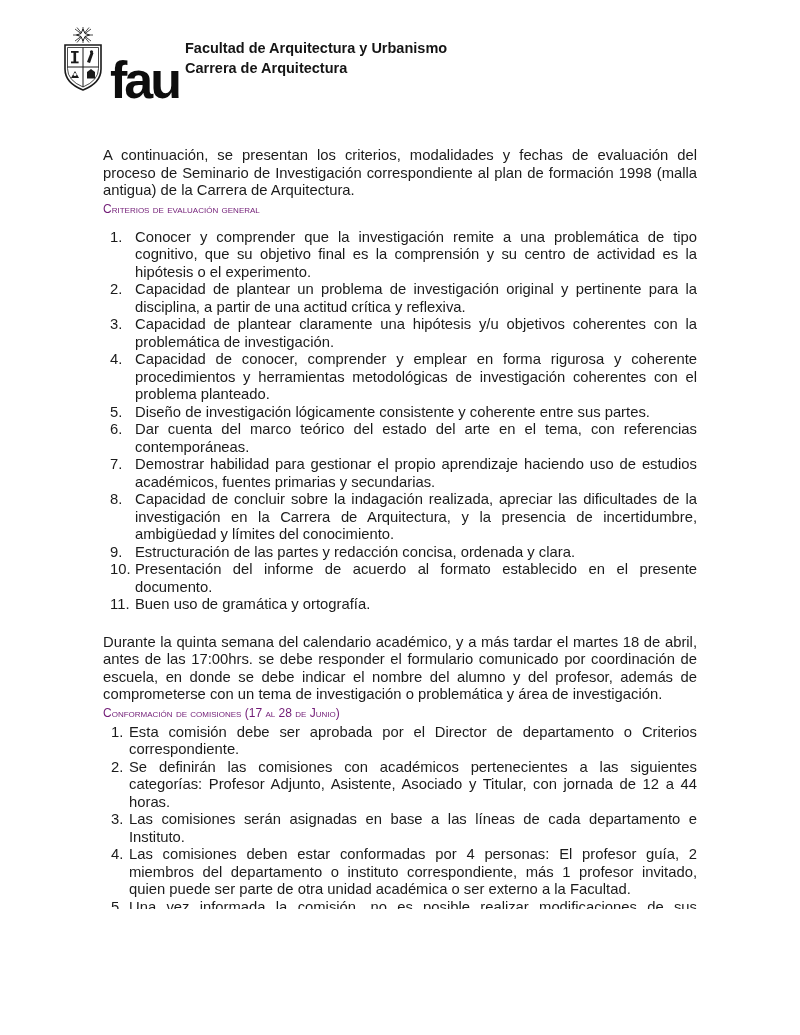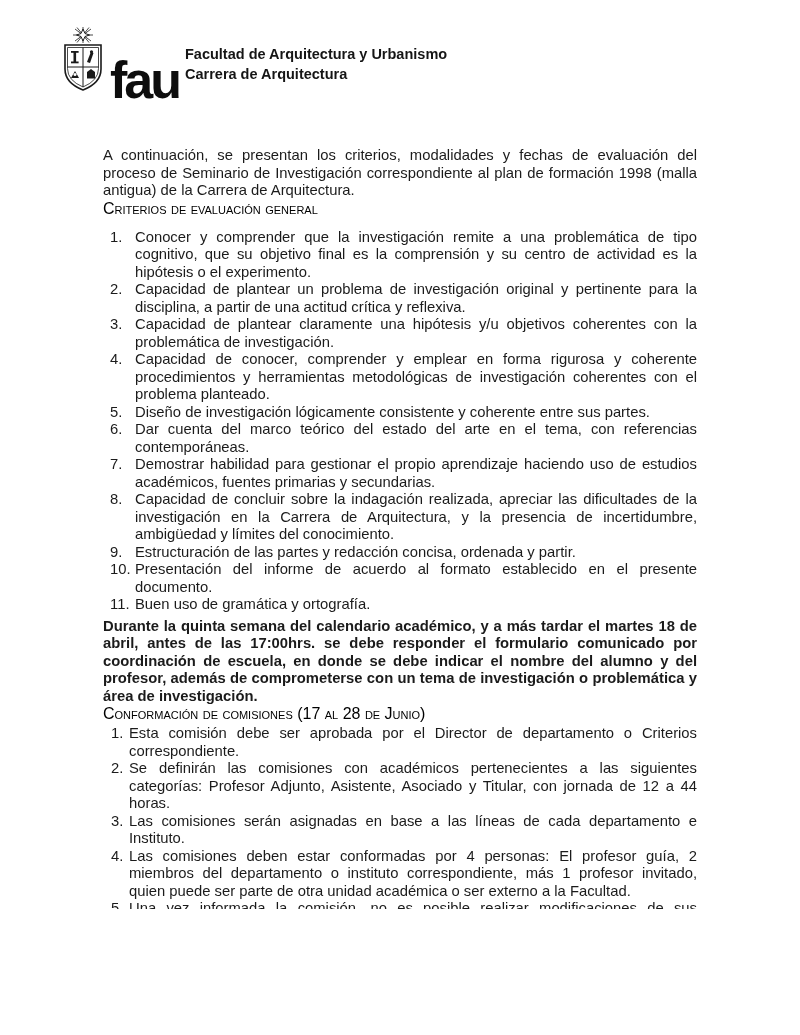--- a/index.html
+++ b/index.html
@@ -19,48 +19,48 @@
 
   
   .header { position: absolute; top: 26px; left: 60px; height: 70px; }
   .crest { position: absolute; left: 0; top: 0; }
   .wordmark {
     position: absolute; left: 50px; top: 28px;
     font-size: 52px; font-weight: bold; letter-spacing: -3px;
     line-height: 52px; color: #0d0d0d;
   }
   .org {
-    position: absolute; left: 125px; top: 18px;
+    position: absolute; left: 125px; top: 12px;
     font-size: 14.5px; font-weight: bold; line-height: 20px;
     white-space: nowrap; color: #151515;
   }
 
   
   .content {
     position: absolute; left: 103px; top: 119px; width: 594px;
     font-size: 14.8px; line-height: 17.5px;
   }
   .doc-title {
     margin: 0; text-align: center;
     font-size: 17px; font-weight: bold; line-height: 18px;
     color: #141414;
   }
   p { margin: 0; text-align: justify; }
   .intro { margin-top: 28px; }
 
   h2.sc {
-    margin: 0; font-size: 16px; font-weight: normal;
-    font-variant: small-caps; line-height: 18px; color: #000000;
+    margin: 0; font-size: 12px; font-weight: normal;
+    font-variant: small-caps; line-height: 18px; color: #701a75;
     text-align: left;
   }
   .h-criterios { margin-top: 21px; }
   .h-primera   { margin-top: 13px; }
   .h-conformacion { margin-top: 15px; }
 
-  .para-primera { margin-top: 4px; font-weight: bold; }
+  .para-primera { margin-top: 20px; }
   .para-conformacion { margin-top: 26px; }
 
   ol { margin: 0; padding: 0; list-style: none; counter-reset: n; }
   ol li {
     counter-increment: n;
     position: relative;
     text-align: justify;
   }
   ol li::before {
     content: counter(n) ".";
@@ -128,21 +128,21 @@
     <ol class="list-criteria">
 
     <li>Conocer y comprender que la investigación remite a una problemática de tipo cognitivo, que su objetivo final es la comprensión y su centro de actividad es la hipótesis o el experimento.</li>
         <li>Capacidad de plantear un problema de investigación original y pertinente para la disciplina, a partir de una actitud crítica y reflexiva.</li>
         <li>Capacidad de plantear claramente una hipótesis y/u objetivos coherentes con la problemática de investigación.</li>
         <li>Capacidad de conocer, comprender y emplear en forma rigurosa y coherente procedimientos y herramientas metodológicas de investigación coherentes con el problema planteado.</li>
         <li>Diseño de investigación lógicamente consistente y coherente entre sus partes.</li>
         <li>Dar cuenta del marco teórico del estado del arte en el tema, con referencias contemporáneas.</li>
         <li>Demostrar habilidad para gestionar el propio aprendizaje haciendo uso de estudios académicos, fuentes primarias y secundarias.</li>
         <li>Capacidad de concluir sobre la indagación realizada, apreciar las dificultades de la investigación en la Carrera de Arquitectura, y la presencia de incertidumbre, ambigüedad y límites del conocimiento.</li>
-        <li>Estructuración de las partes y redacción concisa, ordenada y partir.</li>
+        <li>Estructuración de las partes y redacción concisa, ordenada y clara.</li>
         <li>Presentación del informe de acuerdo al formato establecido en el presente documento.</li>
         <li>Buen uso de gramática y ortografía.</li>
       </ol>
 
 
     <p class="para-primera">Durante la quinta semana del calendario académico, y a más tardar el martes 18 de abril, antes de las 17:00hrs. se debe responder el formulario comunicado por coordinación de escuela, en donde se debe indicar el nombre del alumno y del profesor, además de comprometerse con un tema de investigación o problemática y área de investigación.</p>
 
     <h2 class="sc h-conformacion">Conformación de comisiones (17 al 28 de Junio)</h2>
 
 

